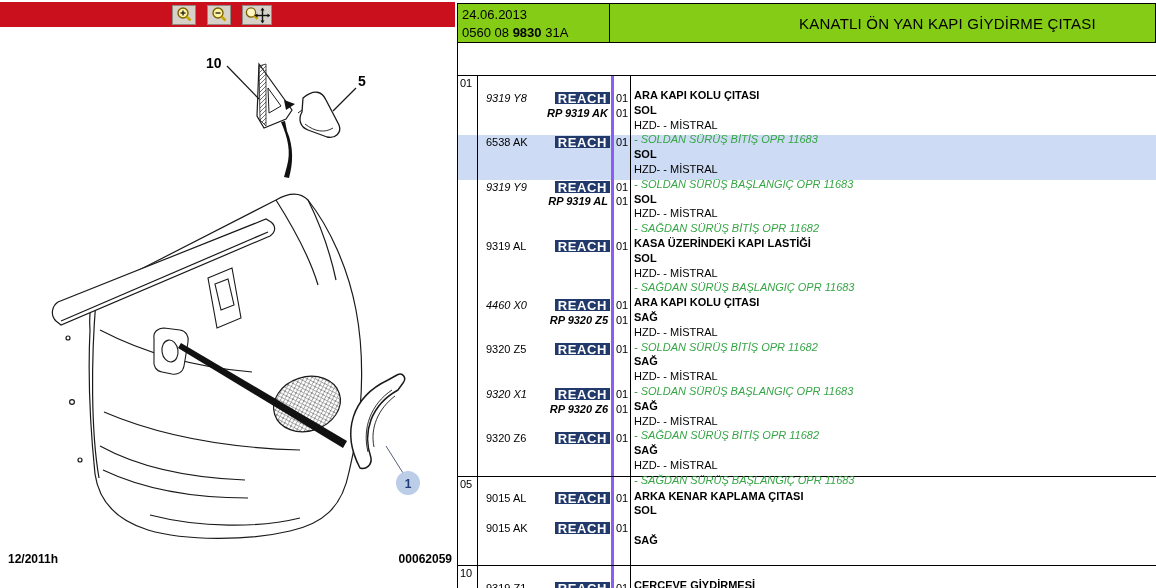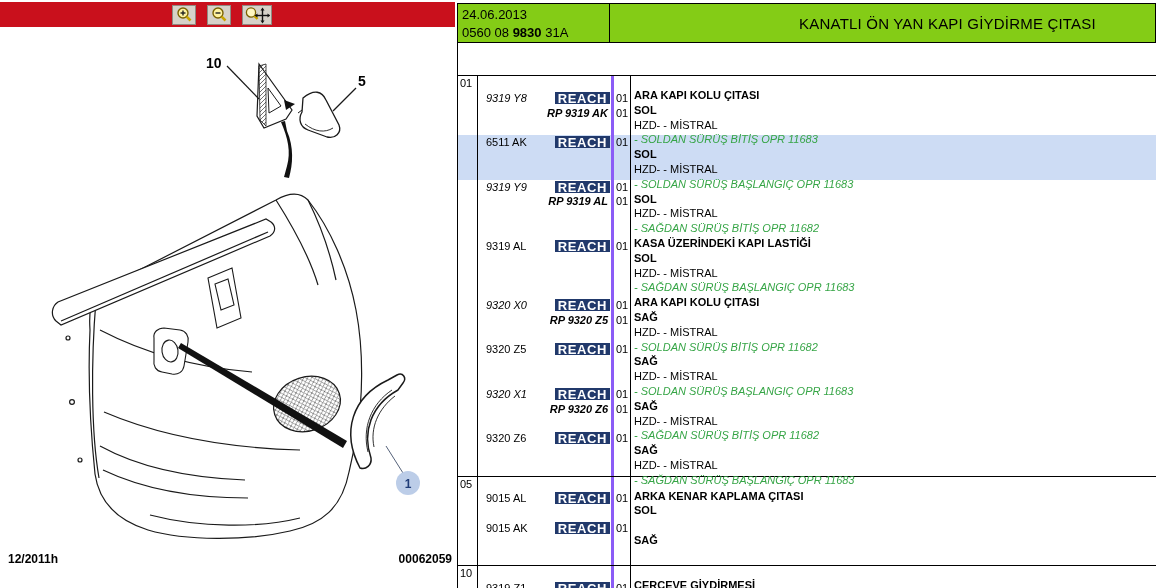--- a/index.html
+++ b/index.html
@@ -216,21 +216,21 @@
         </div>
         <div class="trow">
           <div class="c-grp"></div>
           <div class="c-ref"></div>
           <div class="c-qty"></div>
           <div class="c-desc green">- SOLDAN SÜRÜŞ BİTİŞ OPR 11683</div>
         </div>
         <div class="trow hl">
           <div class="c-grp"></div>
           <div class="c-ref">
-            <span class="ref">6511 AK</span>
+            <span class="ref">6538 AK</span>
             <span class="reach">REACH</span>
           </div>
           <div class="c-qty">01</div>
           <div class="c-desc bold">SOL</div>
         </div>
         <div class="trow hl">
           <div class="c-grp"></div>
           <div class="c-ref"></div>
           <div class="c-qty"></div>
           <div class="c-desc">HZD- - MİSTRAL</div>
@@ -293,21 +293,21 @@
         </div>
         <div class="trow">
           <div class="c-grp"></div>
           <div class="c-ref"></div>
           <div class="c-qty"></div>
           <div class="c-desc bold">ARA KAPI KOLU ÇITASI</div>
         </div>
         <div class="trow">
           <div class="c-grp"></div>
           <div class="c-ref">
-            <span class="ref italic">9320 X0</span>
+            <span class="ref italic">4460 X0</span>
             <span class="reach">REACH</span>
           </div>
           <div class="c-qty">01</div>
           <div class="c-desc bold">SAĞ</div>
         </div>
         <div class="trow">
           <div class="c-grp"></div>
           <div class="c-ref">
             <span class="ref rp">RP 9320 Z5</span>
           </div>

